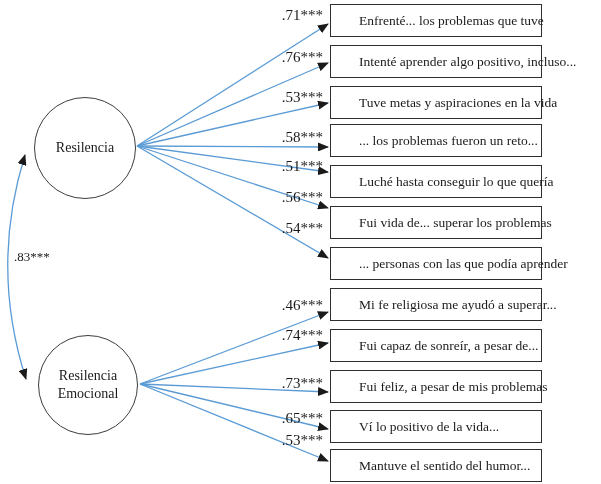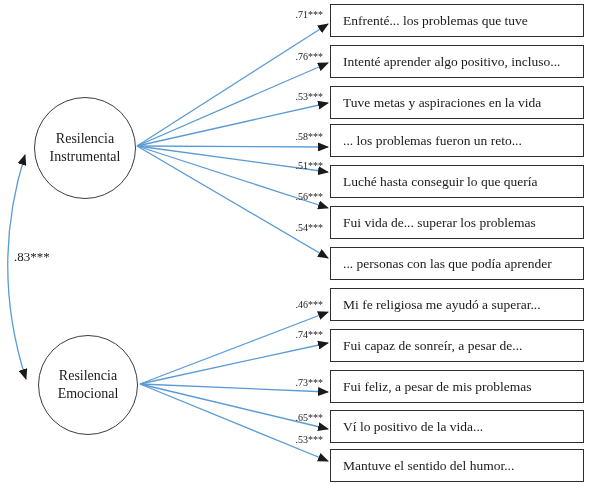--- a/index.html
+++ b/index.html
@@ -19,34 +19,34 @@
     background:#ffffff;
     display:flex;flex-direction:column;
     align-items:center;justify-content:center;
     text-align:center;
     font-size:14px;line-height:18px;
   }
   .circle-instrumental{left:34px;top:97px;width:100px;height:100px;}
   .circle-emocional{left:38px;top:335px;width:98px;height:98px;}
   .indicator-box{
     position:absolute;
-    left:330px;width:254px;height:33px;
+    left:330px;width:212px;height:33px;
     border:1px solid #2e2e2e;
     background:#ffffff;
     box-sizing:border-box;
     display:flex;align-items:center;
-    padding-left:12px;
+    padding-left:28px;
     font-size:13.5px;
     white-space:nowrap;
   }
   .loading-label{
     position:absolute;
     left:277px;width:46px;height:16px;
     text-align:right;
-    font-size:10px;line-height:16px;
+    font-size:15px;line-height:16px;
     white-space:nowrap;
   }
   .cov-label{
     position:absolute;
     left:14px;top:249px;
     font-size:13px;line-height:16px;text-align:right;
   }
 </style>
 </head>
 <body>
@@ -75,21 +75,20 @@
     <line x1="140" y1="384" x2="328" y2="343" stroke="#5B9BD5" stroke-width="1.3" marker-end="url(#ah)"></line>
     <line x1="140" y1="384" x2="328" y2="392" stroke="#5B9BD5" stroke-width="1.3" marker-end="url(#ah)"></line>
     <line x1="140" y1="384" x2="328" y2="429" stroke="#5B9BD5" stroke-width="1.3" marker-end="url(#ah)"></line>
     <line x1="140" y1="384" x2="328" y2="461" stroke="#5B9BD5" stroke-width="1.3" marker-end="url(#ah)"></line>
 
     <path d="M 25 155 Q -10 267 26 379" fill="none" stroke="#5B9BD5" stroke-width="1.3" marker-start="url(#ahs)" marker-end="url(#ah)"></path>
   </svg>
 
   <div class="factor-circle circle-instrumental">
     <span>Resilencia</span>
-    <span>Instrumental</span>
   </div>
   <div class="factor-circle circle-emocional">
     <span>Resilencia</span>
     <span>Emocional</span>
   </div>
 
   <div class="cov-label">.83***</div>
 
   <div class="loading-label" style="top:7px">.71***</div>
   <div class="loading-label" style="top:49px">.76***</div>

